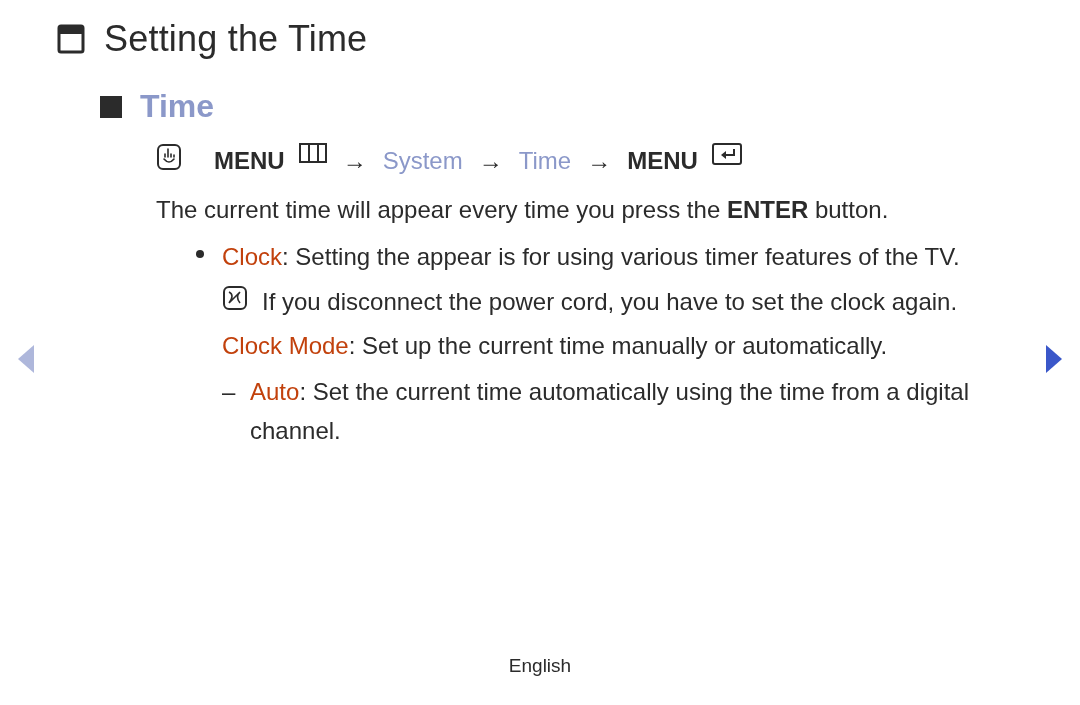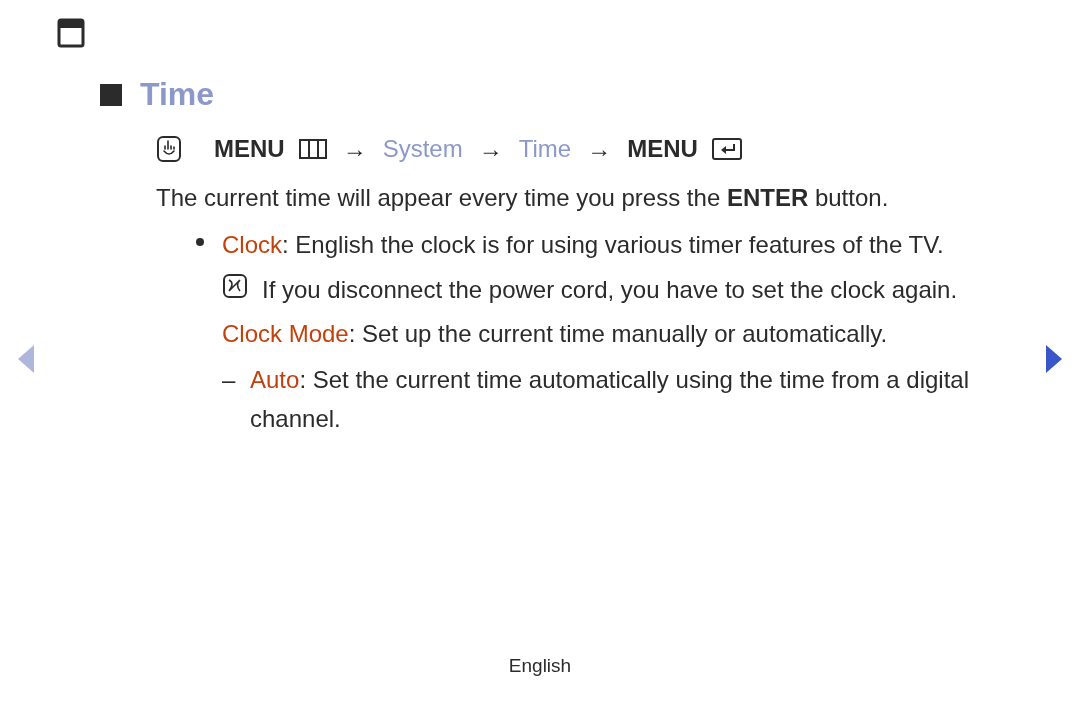--- a/index.html
+++ b/index.html
@@ -37,21 +37,21 @@
   .subtitle-text {
     font-size: 32px;
     font-weight: 700;
   }
   .breadcrumb {
     margin: 0 0 12px 100px;
     font-size: 24px;
     line-height: 1.5;
     font-weight: 700;
     display: flex;
-    align-items: center;
+    align-items: flex-start;
     flex-wrap: wrap;
     gap: 14px;
   }
   .breadcrumb .link { color: #8b98c9; font-weight: 400; }
   .breadcrumb .arrow { color: #2b2b2b; font-weight: 400; padding: 0 2px; }
   .body-text {
     margin: 0 0 10px 100px;
     font-size: 24px;
     line-height: 1.55;
     font-weight: 300;
@@ -122,20 +122,21 @@
 
 <div class="page">
 
   <div class="title-row">
     <span>
       <svg width="30" height="30" viewBox="0 0 30 30">
         <rect x="3" y="2" width="24" height="26" rx="2" fill="none" stroke="#2b2b2b" stroke-width="3"></rect>
         <rect x="3" y="2" width="24" height="8" fill="#2b2b2b"></rect>
       </svg>
     </span>
+    <span class="title-text">Setting the Time</span>
   </div>
 
   <div class="subtitle-row">
     <span>
       <svg width="22" height="22">
           <rect width="22" height="22" fill="#2b2b2b"></rect>
         </svg>
     </span>
     <span class="subtitle-text">Time</span>
   </div>
@@ -175,21 +176,21 @@
     <span>The current time will appear every time you press the </span><b>ENTER</b><span> button.</span>
   </p>
 
   <div class="bullet-block">
 
     <div class="bullet-row">
       <span class="bullet-dot">
           <span class="dot"></span>
         </span>
       <div>
-        <span class="term">Clock</span><span>: English the clock is for using various timer features of the TV.</span>
+        <span class="term">Clock</span><span>: Setting the appear is for using various timer features of the TV.</span>
       </div>
     </div>
 
     <div class="note-row">
       <span class="note-icon-box">
         <svg width="26" height="26" viewBox="0 0 26 26">
           <rect x="2" y="2" width="22" height="22" rx="5" fill="none" stroke="#2b2b2b" stroke-width="2"></rect>
           <path d="M7 18 L18 7 M7 7 q6 3 0 11 M18 7 q-5 5 0 11" fill="none" stroke="#2b2b2b" stroke-width="1.6"></path>
         </svg>
       </span>

